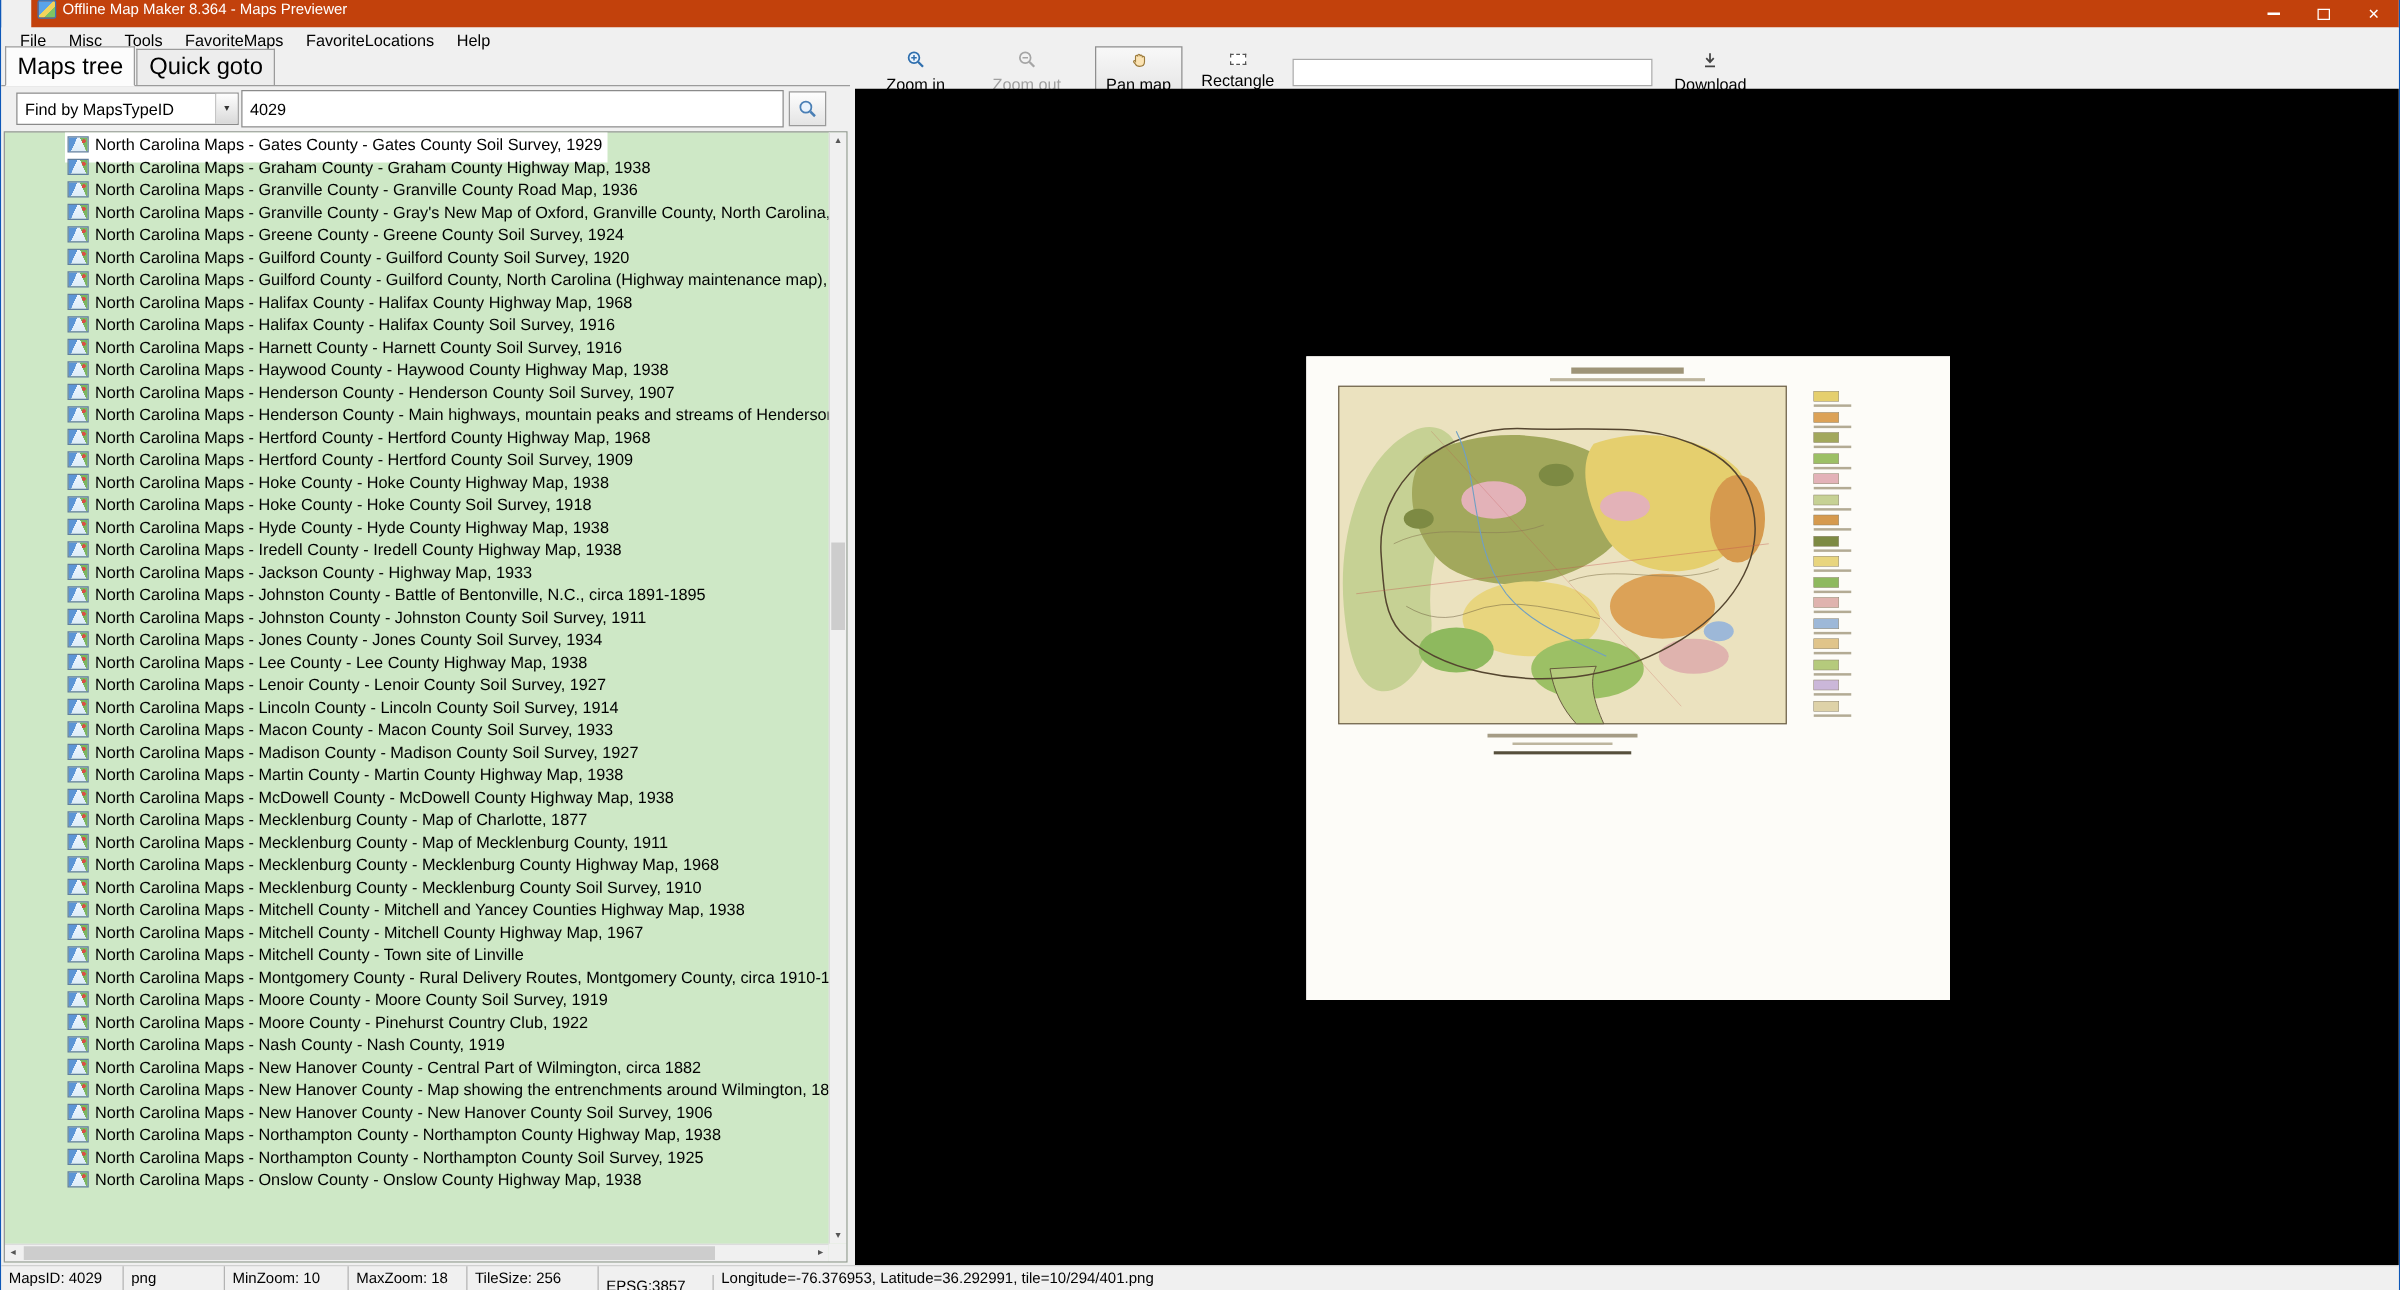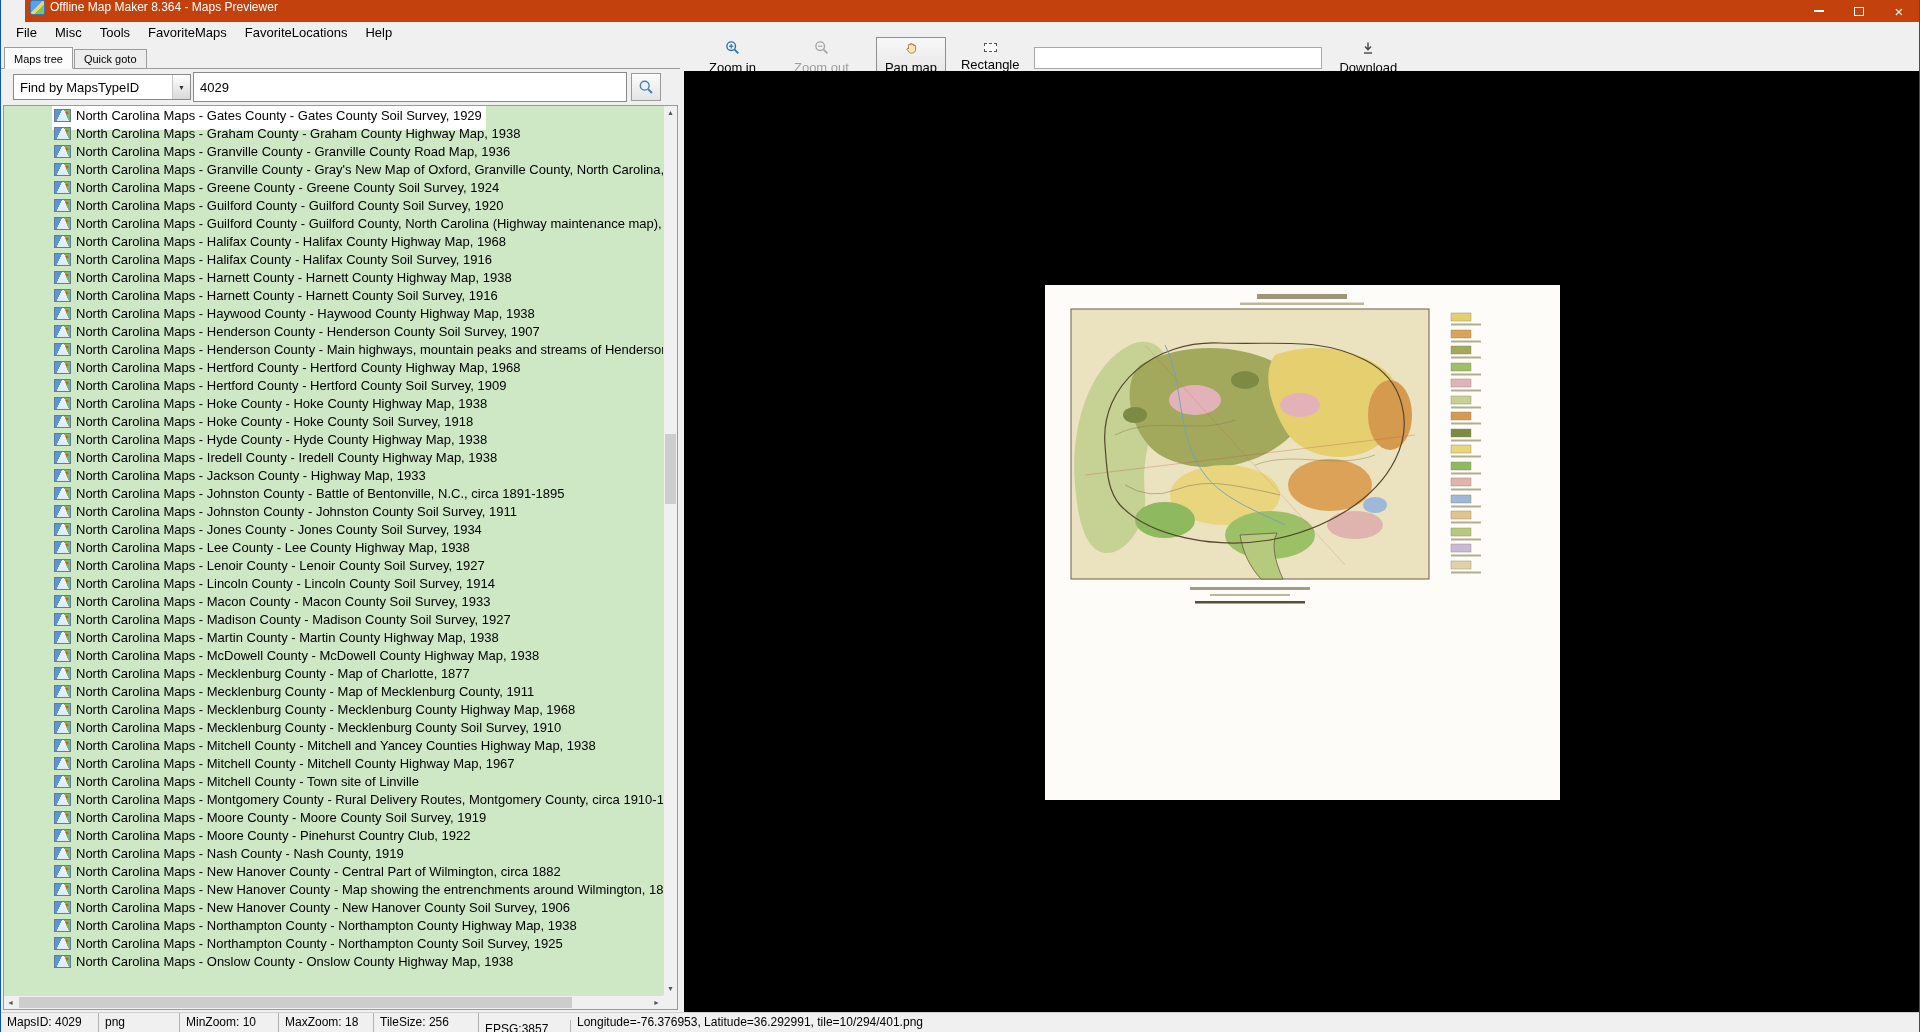--- a/index.html
+++ b/index.html
@@ -24,21 +24,21 @@
   
   .menubar { height:22px; background:#f0f0f0; display:flex; align-items:center; padding-left:6px; flex:0 0 22px; }
   .menu-item { font-size:13px; padding:2px 9px 3px; color:#000; }
 
   
   .main { flex:1; display:flex; min-height:0; }
 
   
   .left-panel { width:679px; flex:0 0 679px; display:flex; flex-direction:column; background:#f0f0f0; }
   .tabbar { height:25px; flex:0 0 25px; display:flex; align-items:flex-end; padding-left:3px; border-bottom:1px solid #9b9b9b; }
-  .tab { font-size:11px; border:1px solid #9b9b9b; border-bottom:none; padding:3px 9px 3px; background:#ededed; margin-right:1px; position:relative; }
+  .tab { font-size:19px; border:1px solid #9b9b9b; border-bottom:none; padding:3px 9px 3px; background:#ededed; margin-right:1px; position:relative; }
   .tab.active { background:#fcfcfc; padding-top:5px; margin-bottom:-1px; border-bottom:1px solid #fcfcfc; z-index:2; }
 
   .search-row { height:36px; flex:0 0 36px; display:flex; align-items:center; padding-left:12px; }
   .combo { width:178px; height:26px; background:#fff; border:1px solid #8a8a8a; display:flex; align-items:center; font-size:13px; }
   .combo-text { flex:1; padding-left:6px; white-space:nowrap; overflow:hidden; }
   .combo-arrow { width:18px; height:24px; border-left:1px solid #c5c5c5; background:linear-gradient(#fefefe,#d9d9d9);
                  display:flex; align-items:center; justify-content:center; font-size:7px; color:#333; }
   .search-input { width:434px; height:26px; border:1px solid #8a8a8a; font-size:13px; padding:14px 6px; margin-left:2px;
                   font-family:"Liberation Sans", sans-serif; }
   .search-btn { width:30px; height:28px; margin-left:4px; border:1px solid #9a9a9a;
@@ -210,26 +210,20 @@
                 </span>
               </div>
 
               <div class="tree-row">
                 <span class="row-inner">
                   <span class="tree-icon"></span>
                   <span class="tree-label">North Carolina Maps - Halifax County - Halifax County Soil Survey, 1916</span>
                 </span>
               </div>
 
-              <div class="tree-row">
-                <span class="row-inner">
-                  <span class="tree-icon"></span>
-                  <span class="tree-label">North Carolina Maps - Harnett County - Harnett County Highway Map, 1938</span>
-                </span>
-              </div>
 
               <div class="tree-row">
                 <span class="row-inner">
                   <span class="tree-icon"></span>
                   <span class="tree-label">North Carolina Maps - Harnett County - Harnett County Soil Survey, 1916</span>
                 </span>
               </div>
 
               <div class="tree-row">
                 <span class="row-inner">

